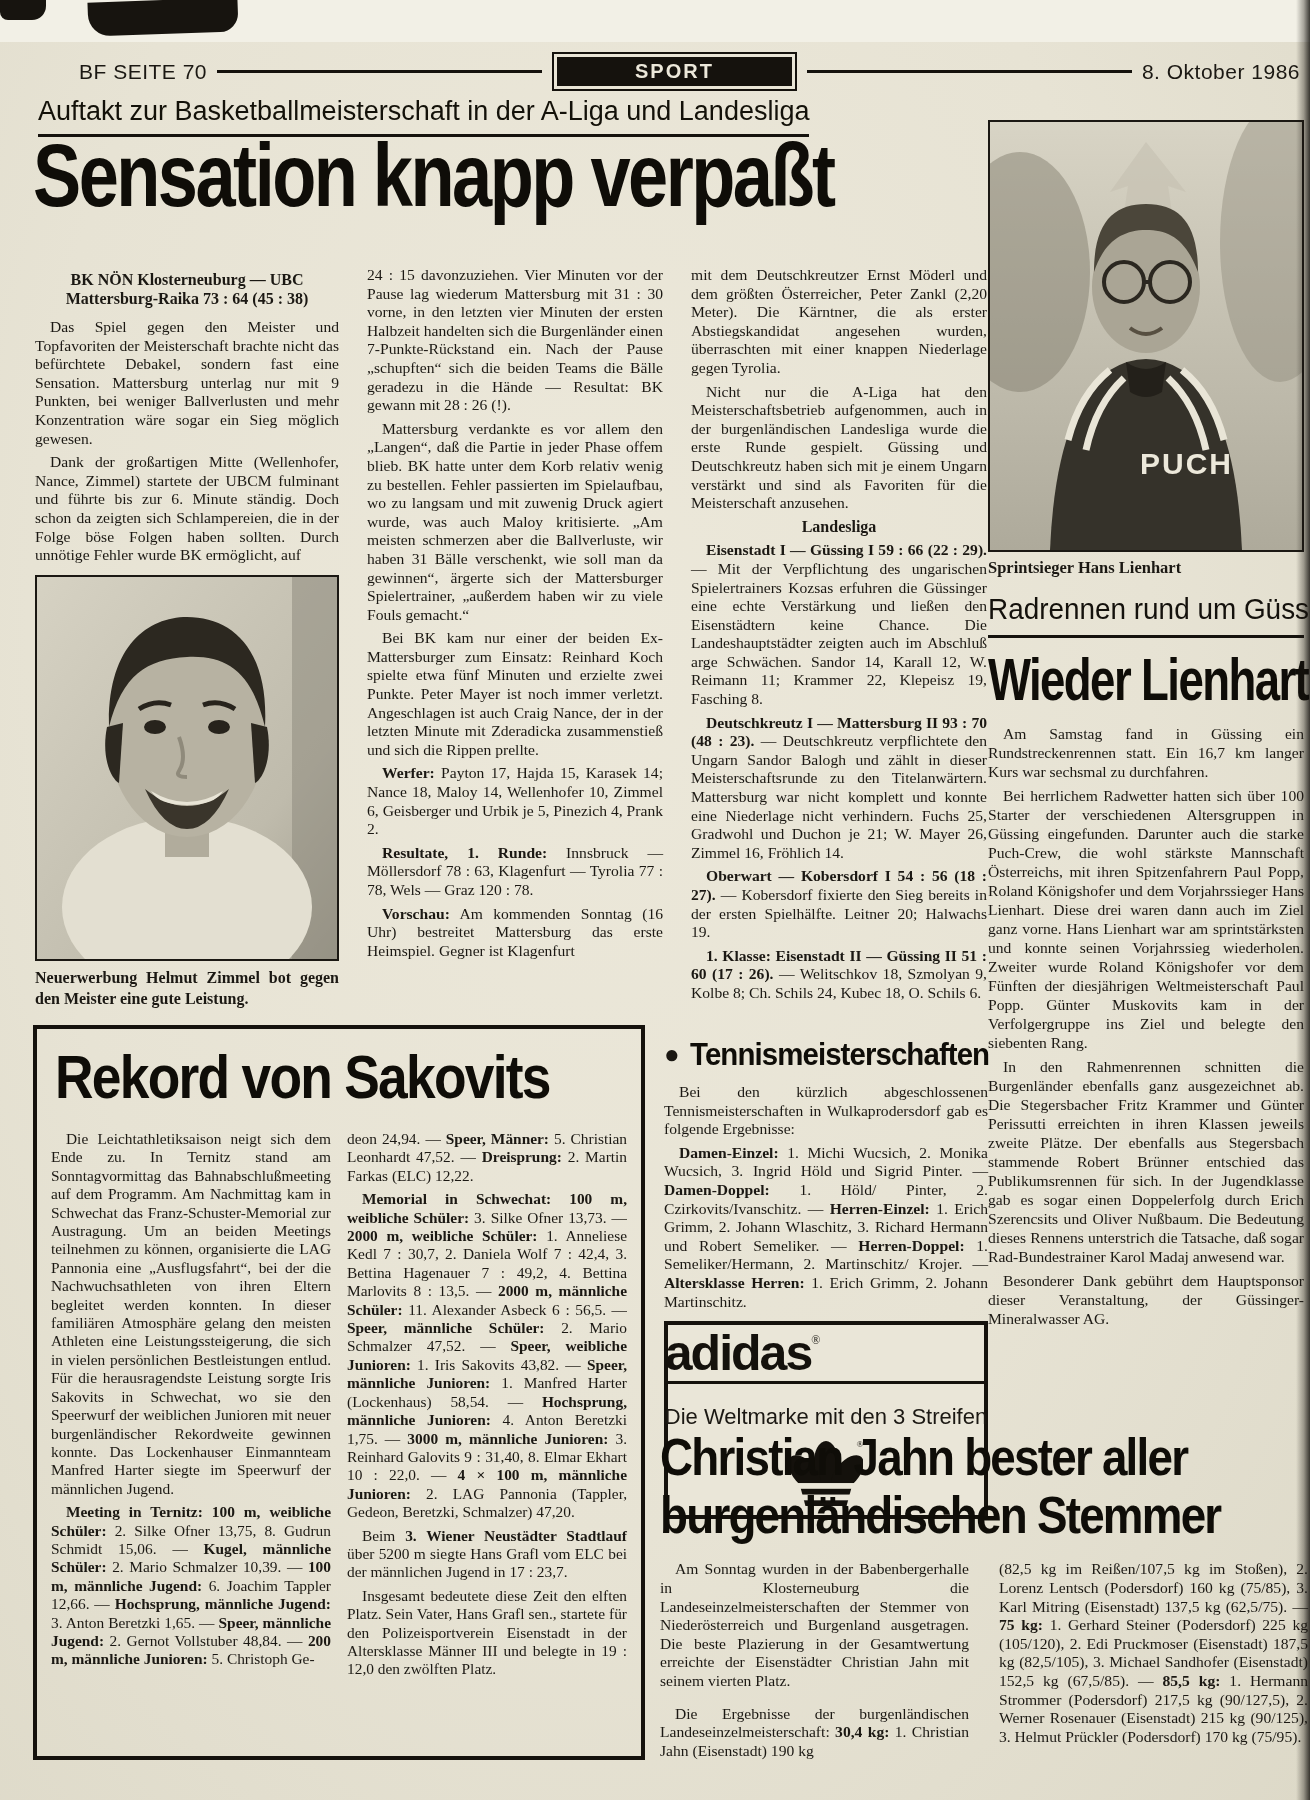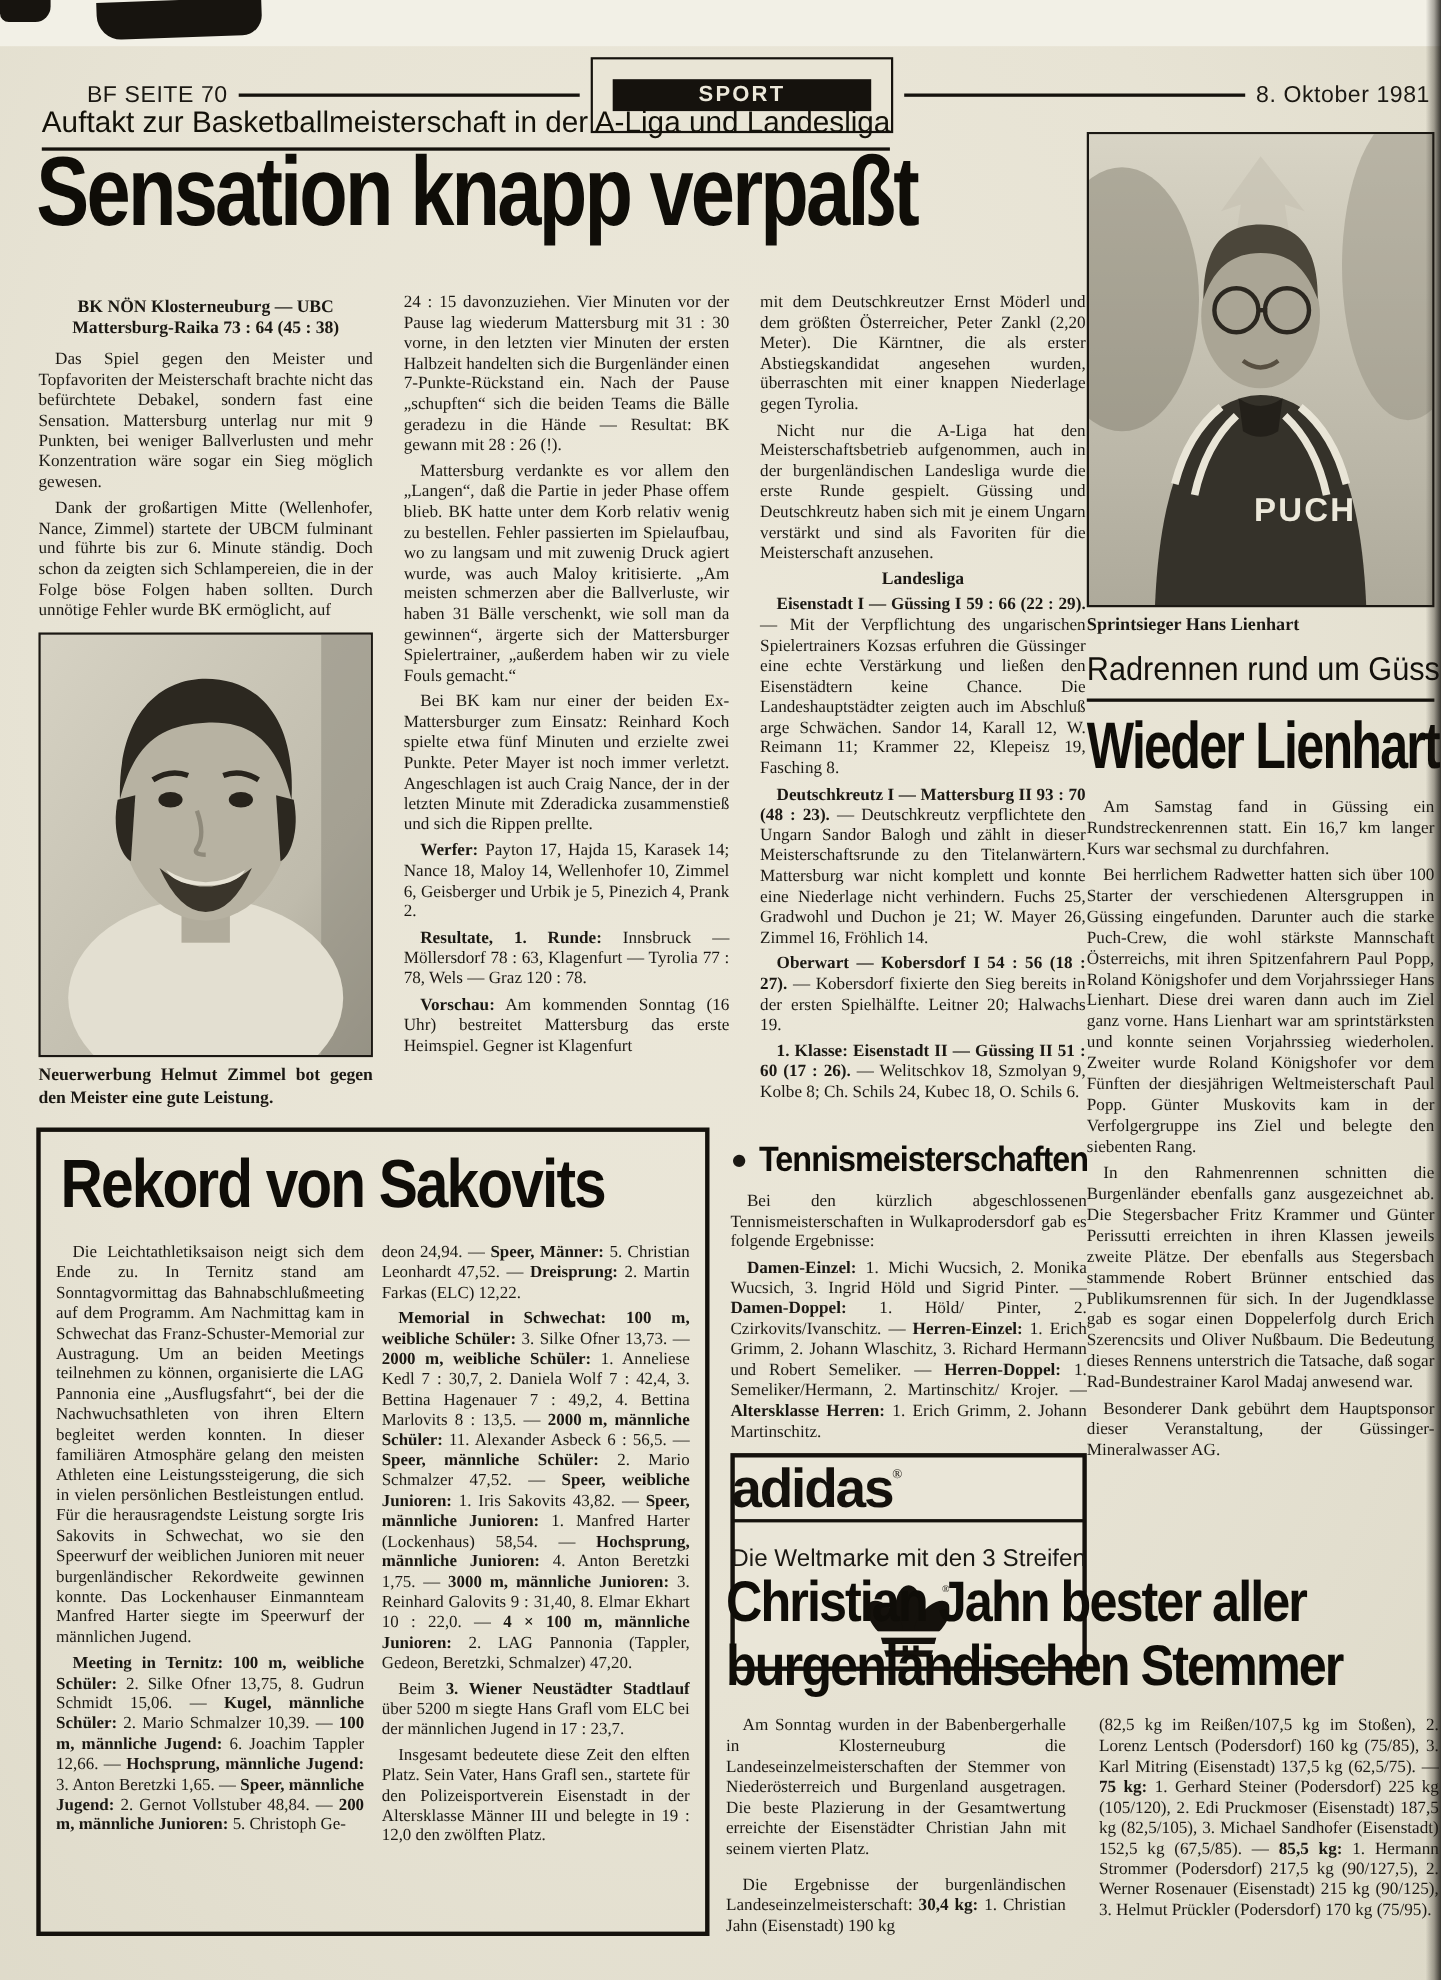--- a/index.html
+++ b/index.html
@@ -10,21 +10,21 @@
   .tear-strip{position:absolute;top:0;left:0;right:0;height:42px;background:#f2f0e6;}
   .tear-blob1{position:absolute;top:0;left:88px;width:150px;height:34px;background:#17140f;border-radius:0 0 18px 22px;transform:rotate(-2deg);}
   .tear-blob2{position:absolute;top:0;left:0;width:46px;height:20px;background:#17140f;border-radius:0 0 14px 8px;}
   .scan-edge{position:absolute;top:0;right:0;bottom:0;width:14px;
              background:linear-gradient(to right, rgba(25,21,15,0) 0%, rgba(25,21,15,.35) 55%, rgba(12,10,7,.8) 100%);z-index:40;}
 
   
   .masthead{position:absolute;top:52px;left:35px;right:10px;display:flex;align-items:center;font-family:"Liberation Sans",sans-serif;margin-left:44px;}
   .mast-label{font-size:21px;letter-spacing:.5px;white-space:nowrap;}
   .mast-rule{flex:1;height:3px;background:#15120d;margin:0 10px;}
-  .sport-box{border:2px solid #15120d;padding:18px;background:#e9e5d6;}
+  .sport-box{border:2px solid #15120d;padding:3px;background:#e9e5d6;}
   .sport-inner{background:#15120d;color:#ece8da;font-weight:bold;font-size:20px;letter-spacing:2px;padding:3px 78px;}
 
   
   .kicker{position:absolute;top:96px;left:38px;font-family:"Liberation Sans",sans-serif;font-size:27px;
           color:#131109;border-bottom:3px solid #15120d;padding-bottom:7px;white-space:nowrap;}
   .headline-main{position:absolute;top:128px;left:33px;font-family:"Liberation Sans",sans-serif;font-weight:bold;
           font-size:85px;letter-spacing:-3px;line-height:1.05;white-space:nowrap;color:#0f0d08;
           transform:scaleX(.85) scaleY(1.05);transform-origin:left top;}
   .lead-cols{position:absolute;top:266px;left:35px;width:952px;display:flex;gap:28px;}
   .col{flex:1;font-size:15.6px;line-height:18.6px;}
@@ -89,21 +89,21 @@
   <div class="tear-blob1"></div>
   <div class="tear-blob2"></div>
 
   <div class="masthead">
     <span class="mast-label">BF SEITE 70</span>
     <div class="mast-rule"></div>
     <div class="sport-box">
       <div class="sport-inner">SPORT</div>
     </div>
     <div class="mast-rule"></div>
-    <span class="mast-label">8. Oktober 1981</span>
+    <span class="mast-label">8. Oktober 1986</span>
   </div>
 
   <div class="kicker">Auftakt zur Basketballmeisterschaft in der A-Liga und Landesliga</div>
   <div class="headline-main">Sensation knapp verpaßt</div>
 
   <div class="lead-cols">
     <div class="col">
       <div class="match-title">BK NÖN Klosterneuburg — UBC Mattersburg-Raika 73 : 64 (45 : 38)</div>
       <div>
           <p class="para"><span>Das Spiel gegen den Meister und Topfavoriten der Meisterschaft brachte nicht das befürchtete Debakel, sondern fast eine Sensation. Mattersburg unterlag nur mit 9 Punkten, bei weniger Ballverlusten und mehr Konzentration wäre sogar ein Sieg möglich gewesen.</span></p>

